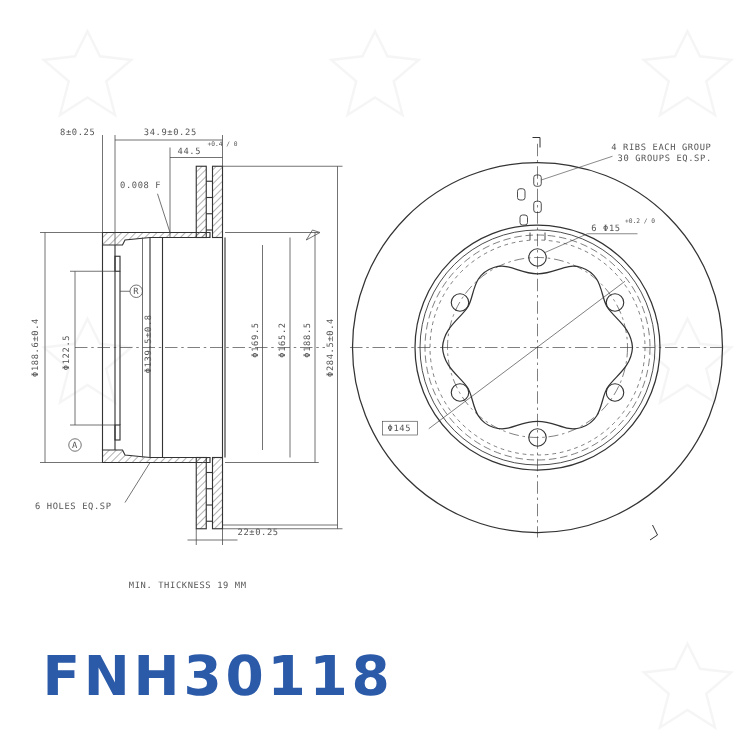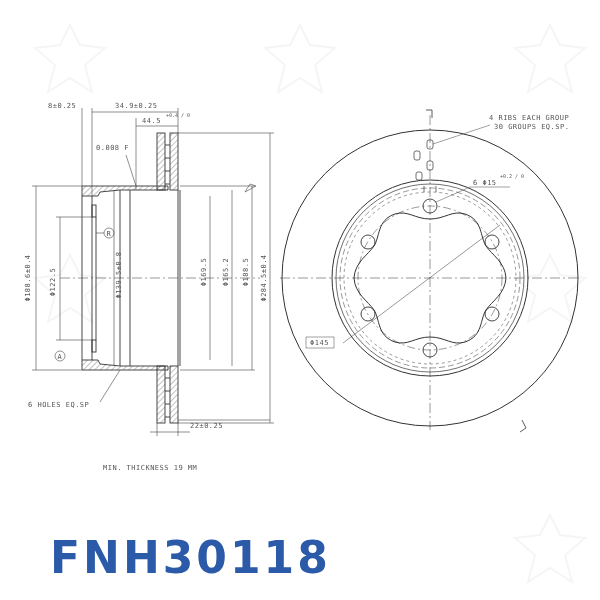--- a/index.html
+++ b/index.html
@@ -3,21 +3,21 @@
 <meta charset="utf-8">
 <style>
   html, body { margin: 0; padding: 0; background: #ffffff; }
   body { width: 600px; height: 600px; position: relative; overflow: hidden; font-family: "DejaVu Sans Mono", monospace; }
   #drawing { position: absolute; left: 0; top: 0; width: 600px; height: 600px; }
   .lbl { font-family: "DejaVu Sans Mono", monospace; font-size: 7px; fill: #555; letter-spacing: 0.5px; }
   .lbl-sm { font-family: "DejaVu Sans Mono", monospace; font-size: 5px; fill: #555; }
   .part-number {
     position: absolute; left: 34px; top: 516px;
     font-family: "DejaVu Sans", sans-serif; font-weight: bold; font-size: 44px;
-    color: #2b5aa8; letter-spacing: 3px; margin: 16px;
+    color: #2b5aa8; letter-spacing: 3px; margin: 0;
   }
   .wm { position: absolute; width: 80px; height: 80px; opacity: 0.08; }
 </style>
 </head>
 <body>
 
 <svg class="wm" style="left:30px;top:20px" viewBox="0 0 80 80">
     <path d="M40 5 L50 25 L75 28 L55 45 L62 72 L40 58 L18 72 L25 45 L5 28 L30 25 Z" fill="none" stroke="#888" stroke-width="2"></path>
   </svg>
 <svg class="wm" style="left:260px;top:20px" viewBox="0 0 80 80">

